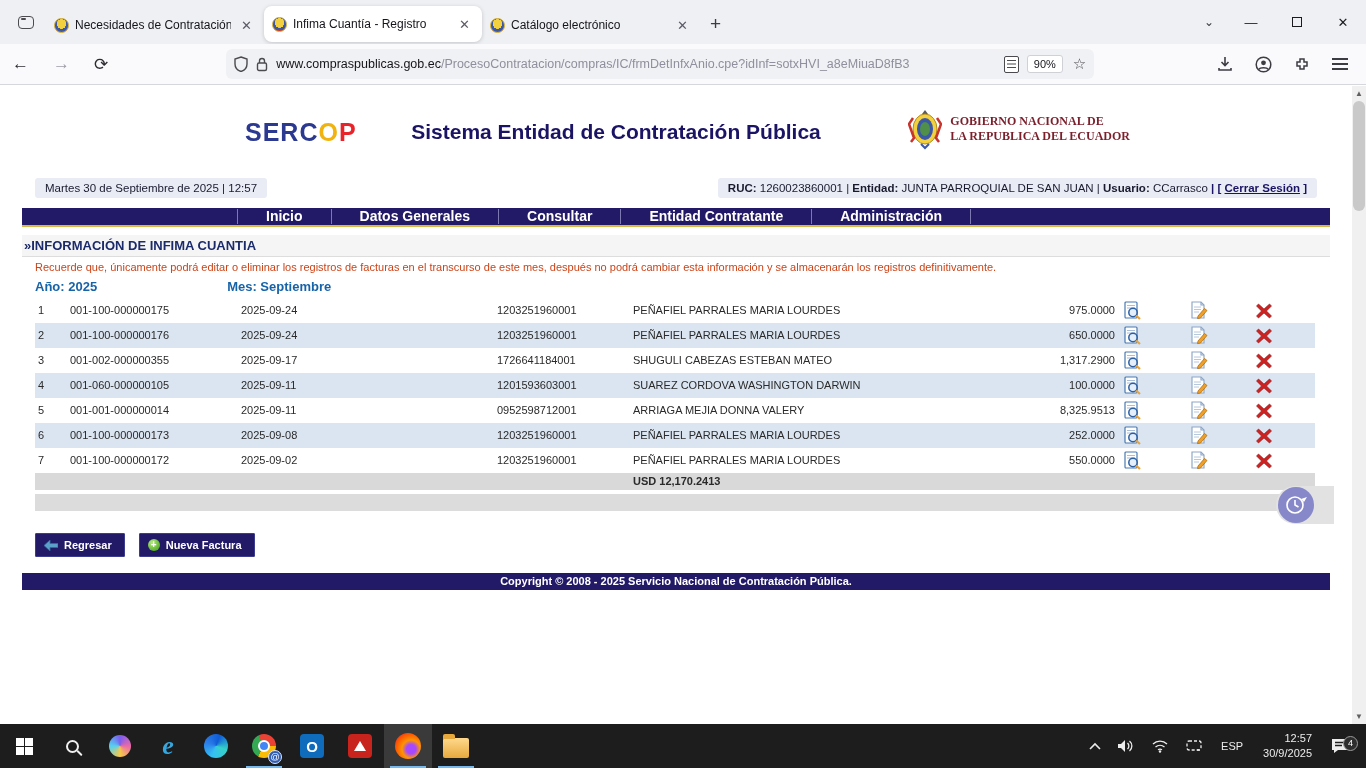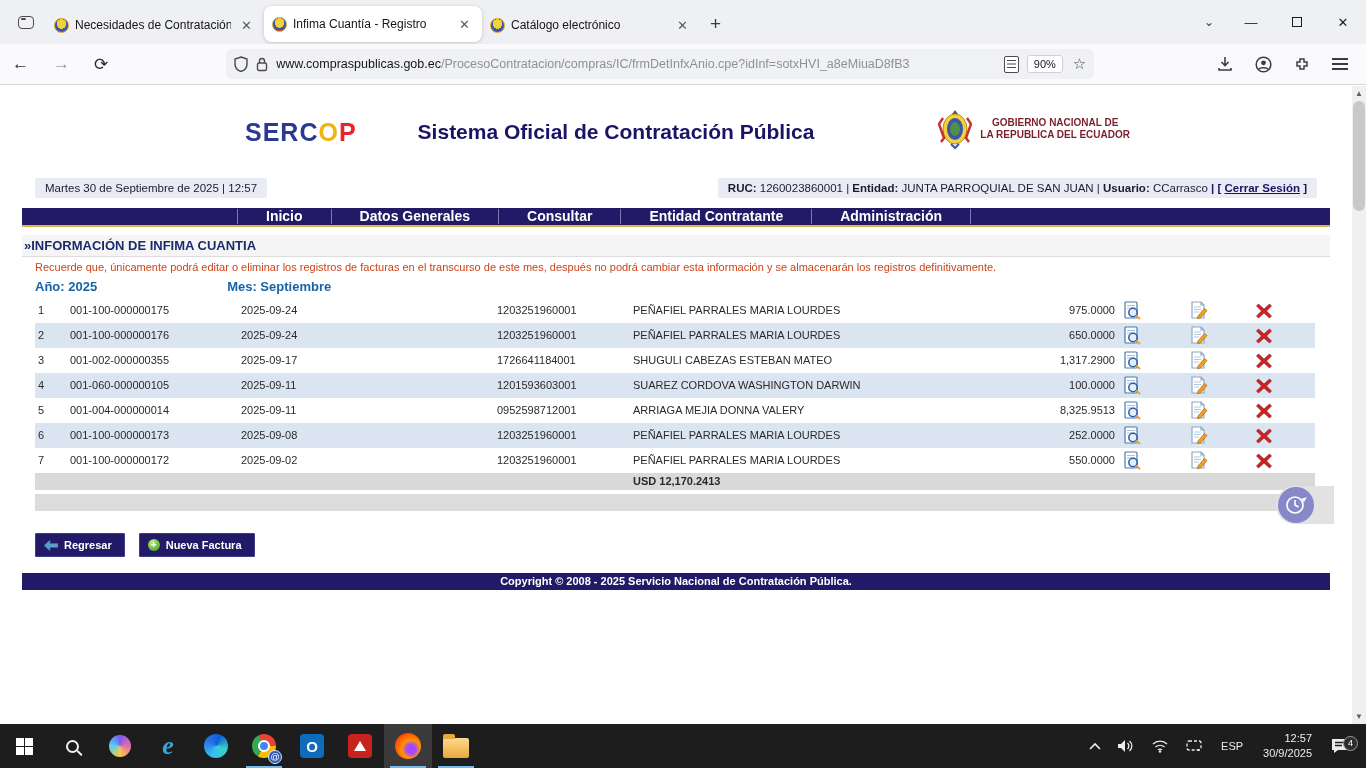--- a/index.html
+++ b/index.html
@@ -41,21 +41,21 @@
 
   
   .viewport { position:absolute; top:86px; left:0; width:1352px; height:638px; background:#fff; }
   .page { position:absolute; left:22px; top:2px; width:1308px; }
 
   .site-header { position:relative; height:82px; }
   .sercop { position:absolute; left:223px; top:30px; font-size:25px; font-weight:bold; letter-spacing:1px; }
   .sercop .b { color:#2b3990; } .sercop .y { color:#f0b310; } .sercop .r { color:#e8232a; }
   .site-title { position:absolute; left:0; right:120px; top:32px; text-align:center; font-size:21px; font-weight:bold; color:#1b1464; }
   .gov { position:absolute; right:200px; top:20px; display:flex; align-items:center; gap:8px; }
-  .gov-text { font-family:Liberation Sans, sans-serif; font-size:10px; font-weight:bold; color:#7a1f2b; line-height:1.25;text-align:center; }
+  .gov-text { font-family:Liberation Serif, serif; font-size:12px; font-weight:bold; color:#7a1f2b; line-height:1.25; }
 
   .session-row { display:flex; justify-content:space-between; margin:8px 13px 0 13px; }
   .pill { background:#e9ecf5; border-radius:3px; padding:4px 10px; font-size:11.5px; color:#1a1a2e; }
   .pill b { font-weight:bold; }
   .logout { color:#1b1464; font-weight:bold; }
   .logout u { text-decoration:underline; }
 
   .menubar { margin-top:10px; background:#221a67; height:19px; display:flex; align-items:center; padding-left:215px; border-bottom:2px solid #d9b944; }
   .menu-item { color:#fff; font-size:14px; font-weight:bold; padding:0 28px; height:15px; line-height:15px; border-right:1px solid #7a7ab0; }
   .menu-item:first-child { border-left:1px solid #7a7ab0; }
@@ -191,21 +191,21 @@
         <path d="M3 6 H6 V3 H10 V6 H13 V10 H10 V13 H6 V10 H3 Z" fill="none" stroke="#3c3c43" stroke-width="1.5"></path>
       </svg>
     <span class="hamburger"></span>
   </div>
 </div>
 
 <div class="viewport">
   <div class="page">
     <div class="site-header">
       <div class="sercop"><span class="b">SERC</span><span class="y">O</span><span class="r">P</span></div>
-      <div class="site-title">Sistema Oficial de Contratación Pública</div>
+      <div class="site-title">Sistema Entidad de Contratación Pública</div>
       <div class="gov">
         <svg width="34" height="42" viewBox="0 0 34 42">
           <path d="M17 2 L14 6 H20 Z" fill="#5a5a5a"></path>
           <ellipse cx="17" cy="21" rx="12" ry="15" fill="#f3d03e" stroke="#b08a1e"></ellipse>
           <ellipse cx="17" cy="21" rx="8" ry="11" fill="#3a57a8"></ellipse>
           <ellipse cx="17" cy="21" rx="5" ry="7" fill="#4f8f4a"></ellipse>
           <path d="M5 10 L1 16 L6 30 L3 34" fill="none" stroke="#c8342c" stroke-width="2.5"></path>
           <path d="M29 10 L33 16 L28 30 L31 34" fill="none" stroke="#c8342c" stroke-width="2.5"></path>
           <path d="M13 36 L17 40 L21 36" fill="none" stroke="#3a57a8" stroke-width="2"></path>
         </svg>
@@ -350,21 +350,21 @@
             </svg>
           </div>
           <div class="cell-icon">
             <svg width="16" height="16" viewBox="0 0 16 16">
               <path d="M2.5 1 L8 6 L13.5 1 L15.5 3 L10.5 8 L15.5 13 L13.5 15 L8 10 L2.5 15 L0.5 13 L5.5 8 L0.5 3 Z" fill="#cc2222" stroke="#8e1414" stroke-width="0.6"></path>
             </svg>
           </div>
         </div>
         <div class="trow body-row">
           <div>5</div>
-          <div>001-004-000000014</div>
+          <div>001-001-000000014</div>
           <div>2025-09-11</div>
           <div>0952598712001</div>
           <div>ARRIAGA MEJIA DONNA VALERY</div>
           <div class="cell-total">8,325.9513</div>
           <div class="cell-icon">
             <svg width="17" height="19" viewBox="0 0 17 19">
               <rect x="1" y="1" width="12" height="16" rx="1" fill="#fff" stroke="#4a7ab0" stroke-width="1.2"></rect>
               <path d="M3 4.5 H11 M3 7 H11" stroke="#a8bedb" stroke-width="1"></path>
               <circle cx="9" cy="11.5" r="4.2" fill="rgba(210,228,248,.6)" stroke="#2b5fa3" stroke-width="1.5"></circle>
               <path d="M12 14.5 L16 18" stroke="#e8a33d" stroke-width="2.2"></path>

